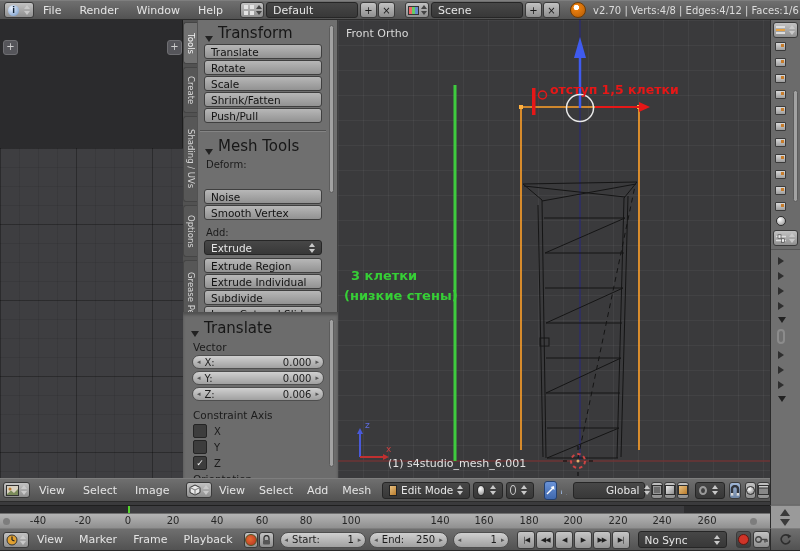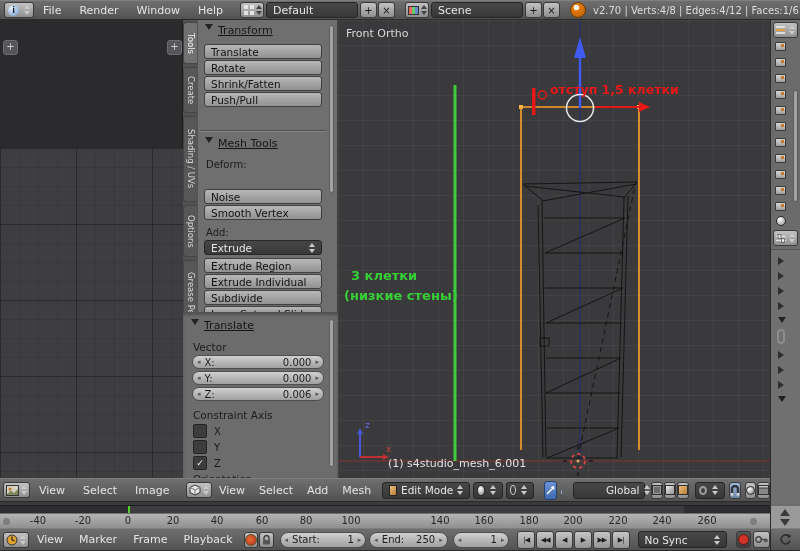--- a/index.html
+++ b/index.html
@@ -13,21 +13,21 @@
          height:16px;display:flex;align-items:center;padding:0 6px;box-sizing:border-box;white-space:nowrap;gap:5px;}
   .lbtn{background:linear-gradient(#c2c2c2,#8f8f8f);border:1px solid #3a3a3a;border-radius:3px;color:#1a1a1a;
         height:16px;display:flex;align-items:center;justify-content:center;box-sizing:border-box;}
   .sq{width:17px;font-size:10px;}
   .ddc{display:flex;flex-direction:column;gap:2px;margin-left:auto;}
   .ddc i{display:block;width:0;height:0;border-left:3px solid transparent;border-right:3px solid transparent;}
   .ddc i.u{border-bottom:4px solid #c9c9c9;}
   .ddc i.d{border-top:4px solid #c9c9c9;}
   .tri-d{width:0;height:0;border-left:4px solid transparent;border-right:4px solid transparent;border-top:6px solid #222;}
   .tri-r{width:0;height:0;border-top:4px solid transparent;border-bottom:4px solid transparent;border-left:6px solid #2e2e2e;}
-  .ph{display:flex;align-items:flex-start;gap:5px;color:#171717;font-size:11px;text-decoration:underline;}
+  .ph{display:flex;align-items:flex-end;gap:5px;color:#171717;font-size:15px;}
   .sbtn{display:flex;align-items:center;background:linear-gradient(#b7b7b7,#929292);border:1px solid #3f3f3f;
         border-radius:3px;color:#121212;height:15px;padding:0 6px;margin:1px 0;box-sizing:border-box;font-size:10.5px;white-space:nowrap;overflow:hidden;}
   .lbl{color:#1b1b1b;font-size:10px;}
   .numf{background:linear-gradient(#d0d0d0,#a0a0a0);border:1px solid #4e4e4e;border-radius:8px;color:#1d1d1d;
         height:14px;display:flex;align-items:center;font-size:10px;padding:0 4px;box-sizing:border-box;}
   .numf .la,.numf .ra{font-size:7px;color:#555;}
   .numf .nl{margin-left:4px;}
   .numf .nv{margin-left:auto;margin-right:4px;}
   .chk{width:12px;height:12px;background:#3d3d3d;border:1px solid #242424;border-radius:2px;display:inline-flex;
        align-items:center;justify-content:center;color:#f0f0f0;font-size:9px;}
@@ -132,20 +132,21 @@
       <span class="vtab" style="top:240px;height:82px;">Grease Pencil</span>
     </div>
 
     <div class="abs ph" style="left:22px;top:4px;">
       <span class="tri-d"></span>
       <span>Transform</span>
     </div>
     <div class="abs" style="left:21px;top:23px;width:118px;">
       <div class="sbtn">Translate</div>
       <div class="sbtn">Rotate</div>
+      <div class="sbtn">Scale</div>
       <div class="sbtn">Shrink/Fatten</div>
       <div class="sbtn">Push/Pull</div>
     </div>
 
     <div class="abs" style="left:17px;top:110px;width:126px;border-top:1px solid rgba(0,0,0,.28);box-shadow:0 1px 0 rgba(255,255,255,.15);"></div>
 
     <div class="abs ph" style="left:22px;top:117px;">
       <span class="tri-d"></span>
       <span>Mesh Tools</span>
     </div>

